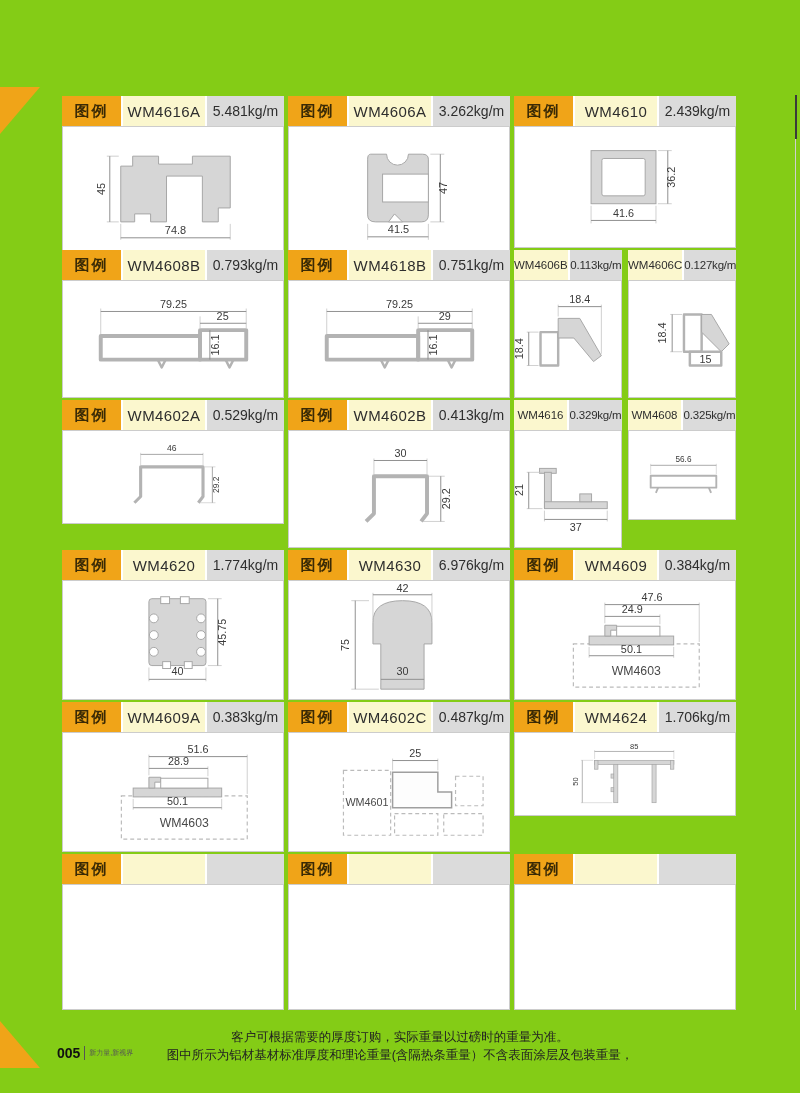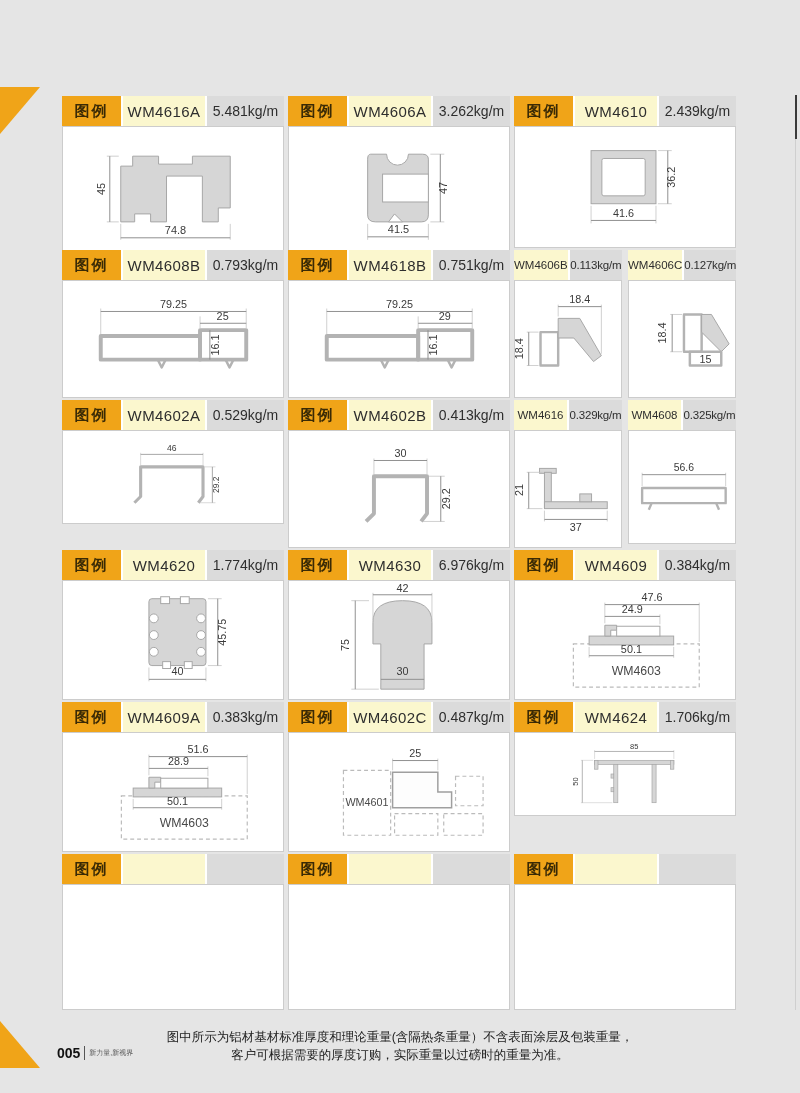--- a/index.html
+++ b/index.html
@@ -1,17 +1,17 @@
 <!DOCTYPE html>
 <html><head>
 <meta charset="utf-8">
 <style>
   *{margin:0;padding:0;box-sizing:border-box}
   html,body{width:800px;height:1093px;background:#fff;font-family:"Liberation Sans",sans-serif}
-  .page{position:absolute;left:0;top:0;width:800px;height:1093px;background:#e5e5e5;overflow:hidden}
+  .page{position:absolute;left:0;top:0;width:800px;height:1093px;background:#84cc16;overflow:hidden}
   .corner{position:absolute;background:#f0a418}
   .corner-top{left:0;top:87px;width:40px;height:47px;clip-path:polygon(0 0,100% 0,0 100%)}
   .corner-bottom{left:0;top:1021px;width:40px;height:47px;clip-path:polygon(0 0,0 100%,100% 100%)}
   .edge-light{position:absolute;right:4px;top:96px;width:1px;height:914px;background:#cfcfcf}
   .edge-dark{position:absolute;right:3px;top:95px;width:2px;height:44px;background:#3a3a3a}
   .grid{position:absolute;left:62px;top:96px;width:676px;height:914px}
   .cell{position:absolute;width:222px}
   .cell.half{width:108px}
   .hd{display:flex;height:30px;gap:2px;background:#fff}
   .hd-legend{width:59px;background:#f0a418;color:#3a2a05;font-weight:bold;font-size:15px;letter-spacing:2px;display:flex;align-items:center;justify-content:center}
@@ -287,21 +287,21 @@
           <text class="dt" text-anchor="middle" x="62" y="102">37</text>
         </svg>
       </div>
     </section>
 
     <section class="cell half" style="left:566px;top:304px">
       <header class="hd">
         <span class="hd-model">WM4608</span>
         <span class="hd-weight">0.325kg/m</span>
       </header>
-      <div class="bd" style="height:114px">
+      <div class="bd" style="height:90px">
         <svg viewBox="0 0 108 118">
           <rect class="po2" x="12" y="60" width="88" height="16"></rect>
           <path class="po2" d="M22,76 l-3,7"></path>
             <path class="po2" d="M90,76 l3,7"></path>
           <g>
             <line class="xl" x1="12" y1="58" x2="12" y2="44"></line>
               <line class="xl" x1="100" y1="58" x2="100" y2="44"></line>
             <line class="dl" x1="12" y1="46" x2="100" y2="46"></line>
           </g>
           <text class="dt" text-anchor="middle" x="56" y="42">56.6</text>
@@ -505,21 +505,21 @@
         <span class="hd-legend">图例</span>
         <span class="hd-model"></span>
         <span class="hd-weight"></span>
       </header>
       <div class="bd" style="height:126px"></div>
     </section>
 
   </div>
 
   <div class="footnote">
+    <div>客户可根据需要的厚度订购，实际重量以过磅时的重量为准。</div>
     <div>图中所示为铝材基材标准厚度和理论重量(含隔热条重量）不含表面涂层及包装重量，</div>
-    <div>客户可根据需要的厚度订购，实际重量以过磅时的重量为准。</div>
   </div>
 
   <div class="pageno">
     <span class="num">005</span>
     <span class="tag">新力量,新视界</span>
   </div>
 </div>
 
 </body></html>

